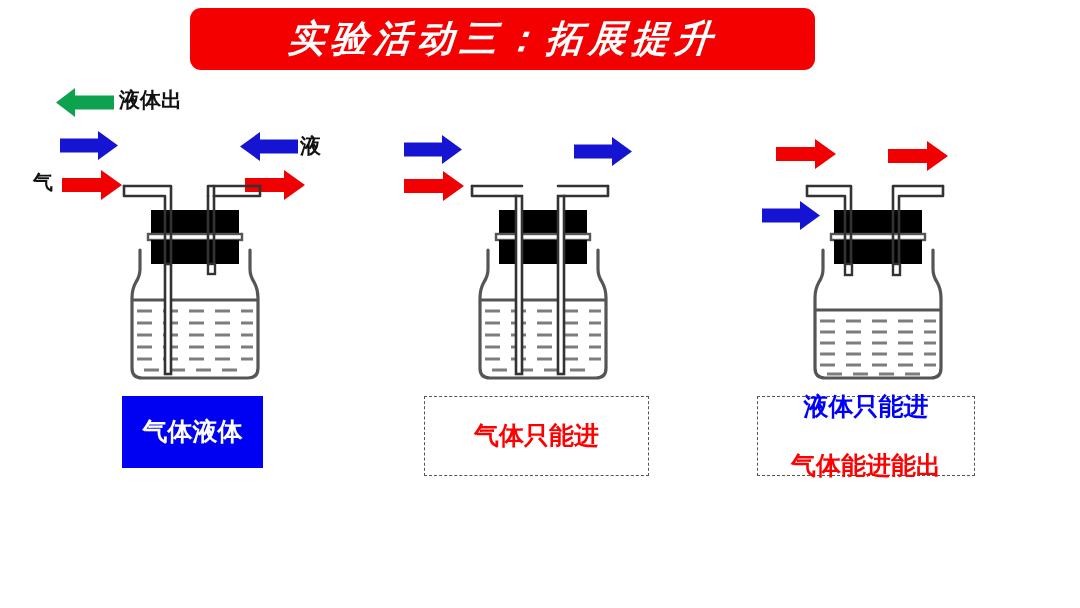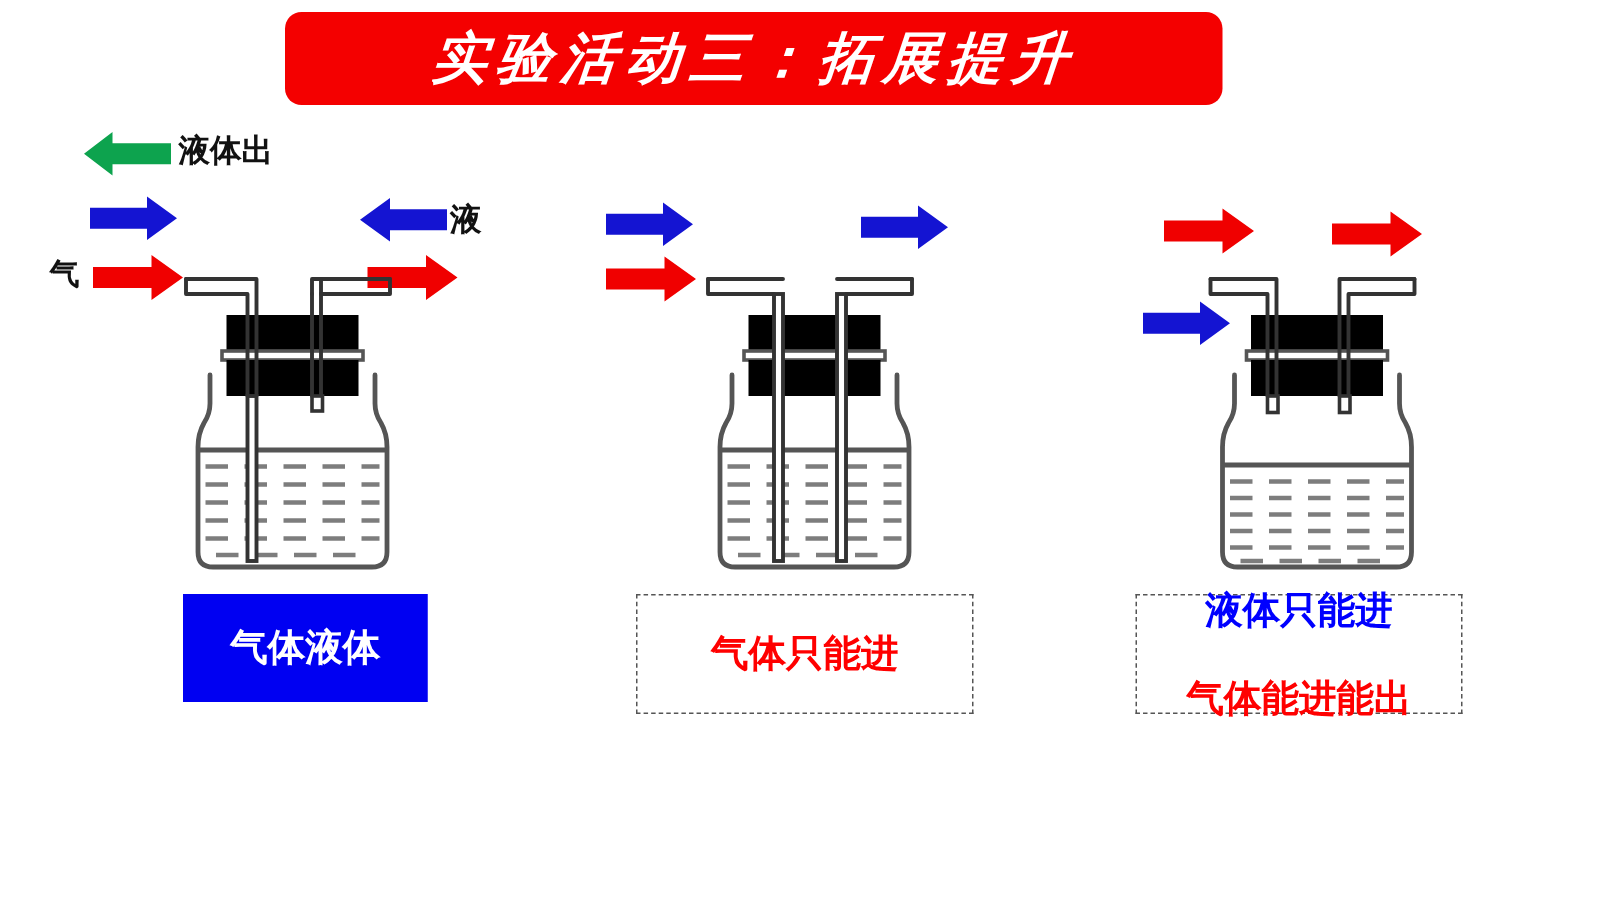--- a/index.html
+++ b/index.html
@@ -141,21 +141,21 @@
         <path d="M98,24 L98,14 L150,14"></path>
         <path d="M104,24 L104,14"></path>
         <path d="M150,14 L150,24 L104,24"></path>
         <path d="M98,24 L98,92"></path>
         <path d="M104,24 L104,92"></path>
       </g>
       <rect x="98" y="92" width="7" height="10" fill="#ffffff" stroke="#333333" stroke-width="2.4"></rect>
     </svg>
   </div>
 
-  <div class="caption filled" style="left:122px;top:396px;width:163px;height:72px;font-size:25px;">
+  <div class="caption filled" style="left:122px;top:396px;width:141px;height:72px;font-size:25px;">
     <span class="cap-line" style="color:#ffffff;">气体液体</span>
   </div>
 
   <div class="arrow" style="left:404px;top:134px;">
     <svg width="58" height="31" viewBox="0 0 58 31">
       <polygon points="0,8.5 38,8.5 38,1 58,15.5 38,30 38,22.5 0,22.5" fill="#1414D2"></polygon>
     </svg>
   </div>
 
   <div class="arrow" style="left:404px;top:170px;">

